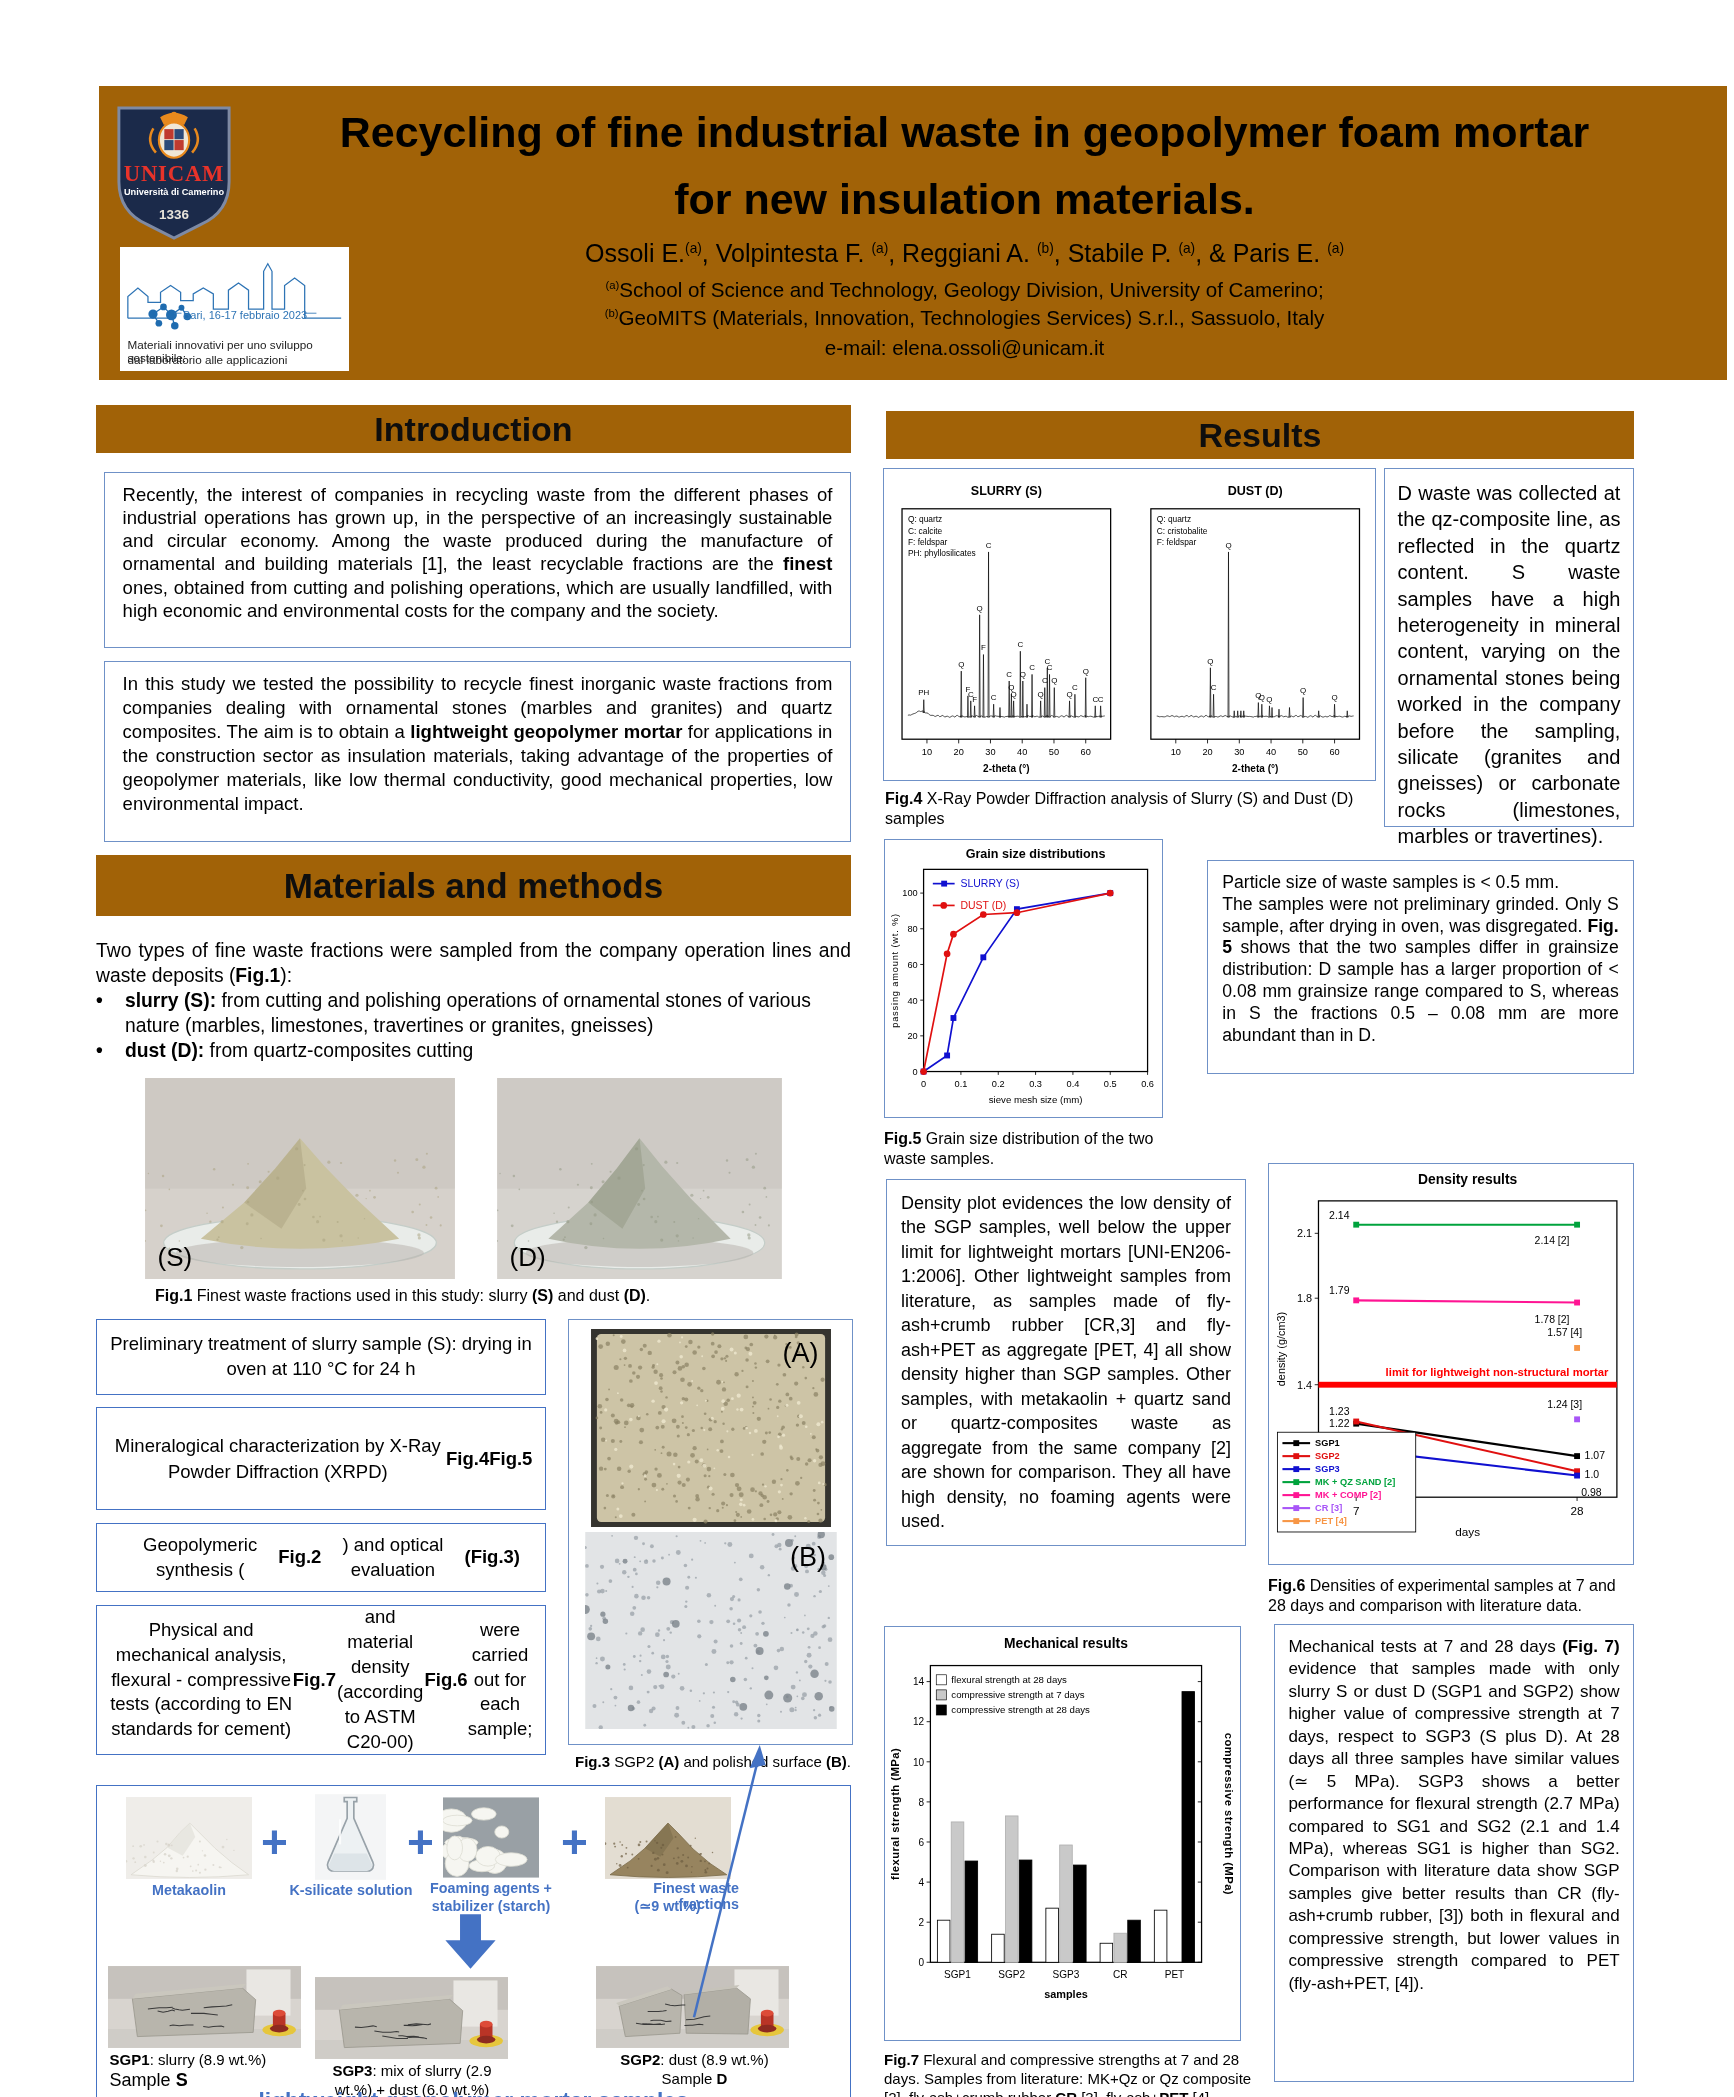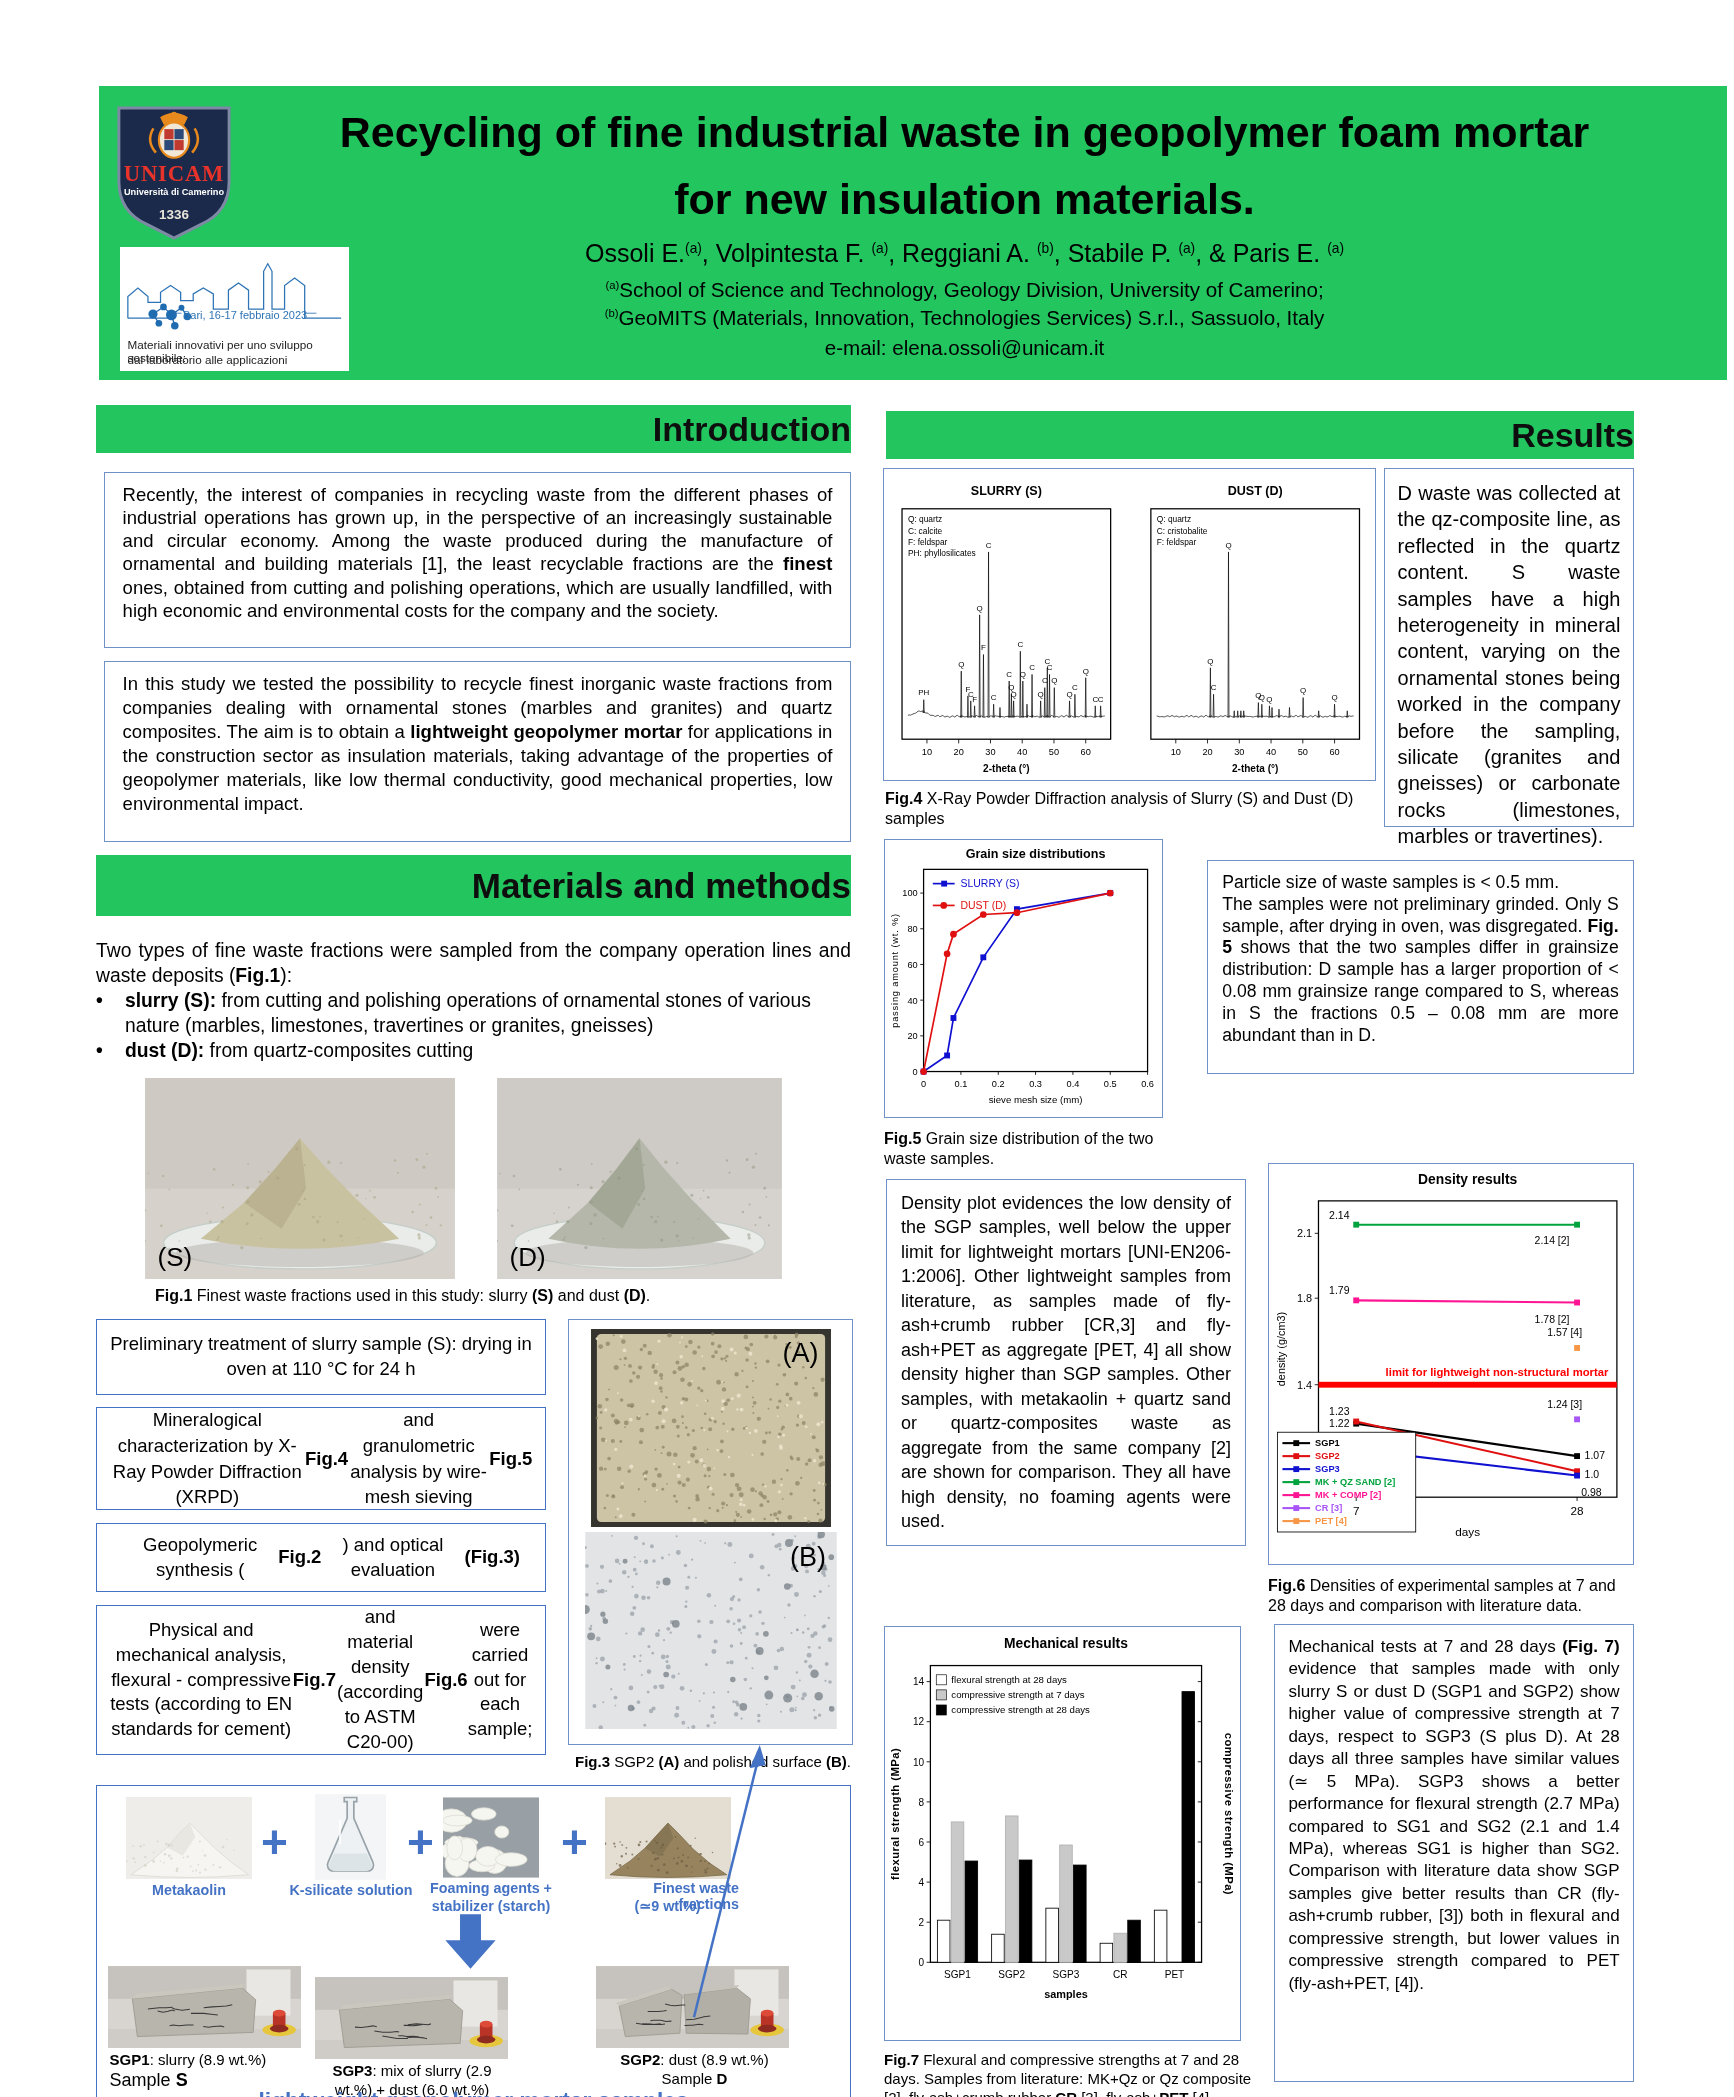--- a/index.html
+++ b/index.html
@@ -1,19 +1,19 @@
 <!DOCTYPE html>
 <html style="font-size:6.7px"><head>
 <meta charset="utf-8">
 <style>
   html,body{margin:0;padding:0}
   body{width:1734px;height:2478px;position:relative;background:#fff;
        font-family:"Liberation Sans",sans-serif;color:#000;overflow:hidden}
   .abs{position:absolute}
-  .band{position:absolute;background:#22c55e;display:flex;align-items:center;justify-content:flex-end;
+  .band{position:absolute;background:#a16207;display:flex;align-items:center;justify-content:center;
         font-weight:bold;color:#0e0e0e}
   .tbox{position:absolute;background:#fff;border:1.3px solid #6f91c7;box-sizing:border-box}
   .blubox{position:absolute;background:#fff;border:1.7px solid #4472c4;box-sizing:border-box;
           display:flex;align-items:center;justify-content:center;text-align:center}
   .jt{text-align:justify}
   .cap{position:absolute;font-size:16px;line-height:1.25}
   sup{font-size:55%;vertical-align:super}
   b{font-weight:bold}
   .brow{display:flex}
   .brow .dot{width:29px;flex:none;font-weight:bold}
@@ -254,21 +254,20 @@
   <div class="abs" style="left:12.6px;top:164px;font-size:26px">(D)</div>
 </div>
 <div class="cap" style="left:155px;top:1286px;width:629px"><b>Fig.1</b><span> Finest waste fractions used in this study: slurry </span><b>(S)</b><span> and dust </span><b>(D)</b><span>.</span></div>
 
 <div class="blubox" style="left:96px;top:1319px;width:450px;height:76px;font-size:18.5px;line-height:1.35;padding:2.5px 12.6px">
     <span>Preliminary treatment of slurry sample (S): drying in oven at 110 °C for 24 h</span>
   </div>
 <div class="blubox" style="left:96px;top:1407px;width:450px;height:103px;font-size:18.5px;line-height:1.4;padding:2.5px 12.6px">
     <span>Mineralogical characterization by X-Ray Powder Diffraction (XRPD) </span>
     <b>Fig.4</b>
-    <span> and granulometric analysis by wire-mesh sieving </span>
     <b>Fig.5</b>
   </div>
 <div class="blubox" style="left:96px;top:1523px;width:450px;height:69px;font-size:18.5px;line-height:1.35;padding:2.5px 25px">
     <span>Geopolymeric synthesis (</span>
     <b>Fig.2</b>
     <span>) and optical evaluation </span>
     <b>(Fig.3)</b>
   </div>
 <div class="blubox" style="left:96px;top:1605px;width:450px;height:150px;font-size:18.5px;line-height:1.35;padding:2.5px 12.6px">
     <span>Physical and mechanical analysis, flexural - compressive tests (according to EN standards for cement) </span>

